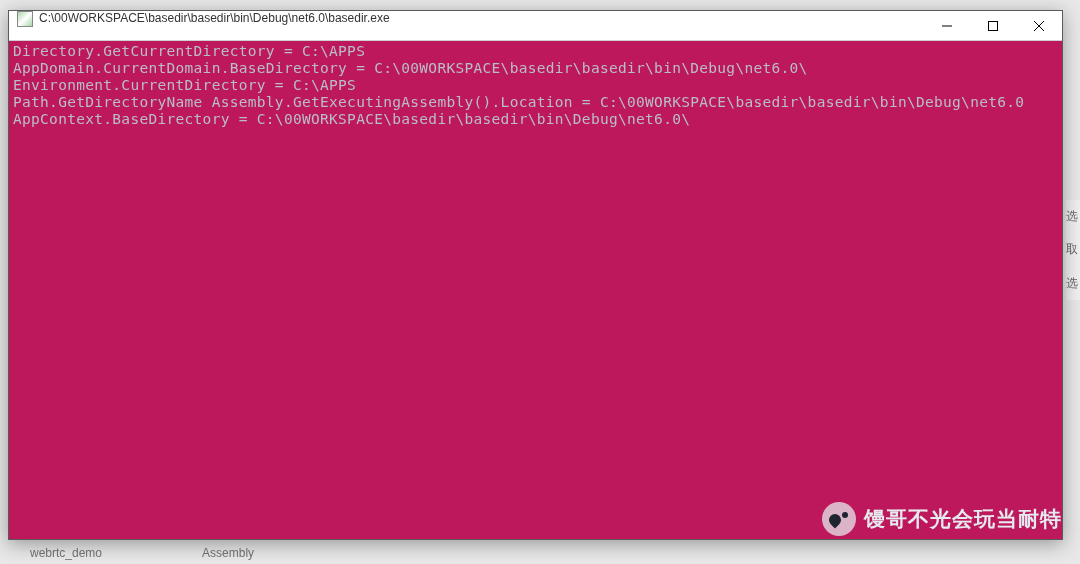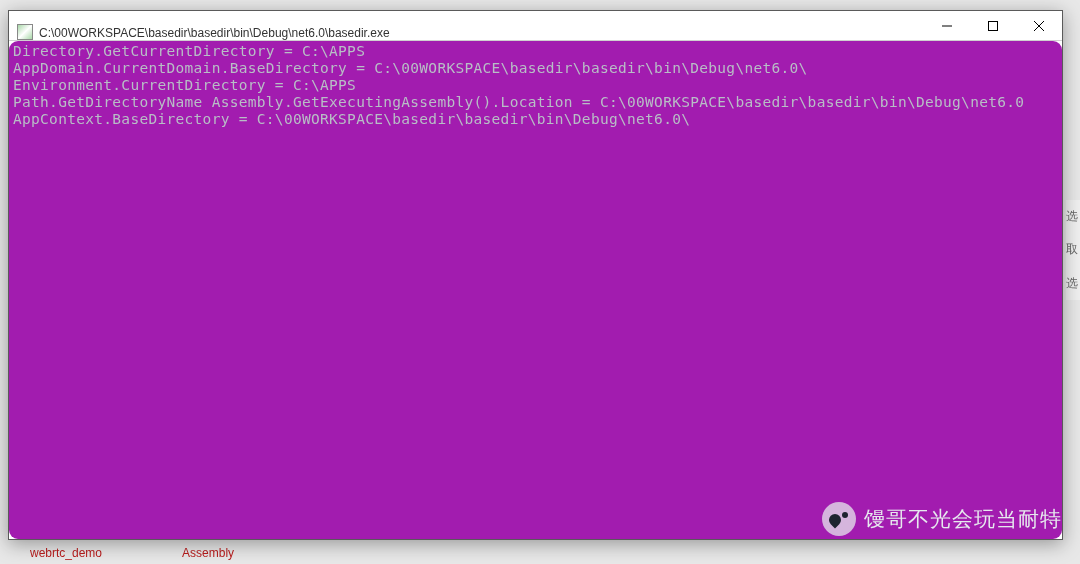--- a/index.html
+++ b/index.html
@@ -24,21 +24,21 @@
       background: #ffffff;
       border: 1px solid #5a5a5a;
       box-shadow: 0 4px 18px rgba(0,0,0,0.35);
       display: flex;
       flex-direction: column;
     }
     .title-bar {
       height: 30px;
       background: #ffffff;
       display: flex;
-      align-items: flex-end;
+      align-items: flex-start;
       padding-left: 8px;
       border-bottom: 1px solid #d0d0d0;
       flex-shrink: 0;
     }
     .app-icon {
       width: 16px;
       height: 16px;
       margin-right: 6px;
       border: 1px solid #888;
       background: linear-gradient(135deg, #a8d8a8 0%, #ffffff 50%, #a8d8a8 100%);
@@ -68,30 +68,29 @@
     }
     .win-btn svg {
       width: 10px;
       height: 10px;
       stroke: #000;
       stroke-width: 1;
       fill: none;
     }
     .console-body {
       flex: 1;
-      background: #a21caf;
+      background: #be185d;
       padding: 2px 4px;
       font-family: "NSimSun", "SimSun", "Consolas", monospace;
       font-size: 14.5px;
       line-height: 17px;
       color: #b8bec6;
       letter-spacing: 0.3px;
       overflow: hidden;
       white-space: pre;
-      border-radius: 9px;
     }
     .console-line {
       white-space: pre;
     }
     .background-hint-right {
       position: absolute;
       right: 0;
       top: 200px;
       width: 14px;
       height: 100px;
@@ -100,23 +99,23 @@
       justify-content: space-around;
       font-size: 12px;
       color: #666;
       background: #f0f0f0;
     }
     .taskbar-hint {
       position: absolute;
       left: 0;
       bottom: 4px;
       font-size: 12px;
-      color: #b91c1c;
-      display: flex;
-      gap: 80px;
+      color: #737373;
+      display: flex;
+      gap: 100px;
       padding-left: 30px;
     }
     .watermark {
       position: absolute;
       right: 18px;
       bottom: 28px;
       display: flex;
       align-items: center;
       color: #eceff3;
       gap: 8px;
@@ -148,21 +147,21 @@
       position: absolute;
       width: 6px;
       height: 6px;
       background: #1e2430;
       border-radius: 50%;
       right: 8px;
       top: 10px;
     }
     .watermark-text {
       font-size: 21px;
-      font-weight: 400;
+      font-weight: 700;
       color: #e6e9ee;
       font-family: "Microsoft YaHei", sans-serif;
       letter-spacing: 1px;
     }
   </style>
 </head>
 <body>
 
 <div class="background-hint-right">
   <span>选</span>

